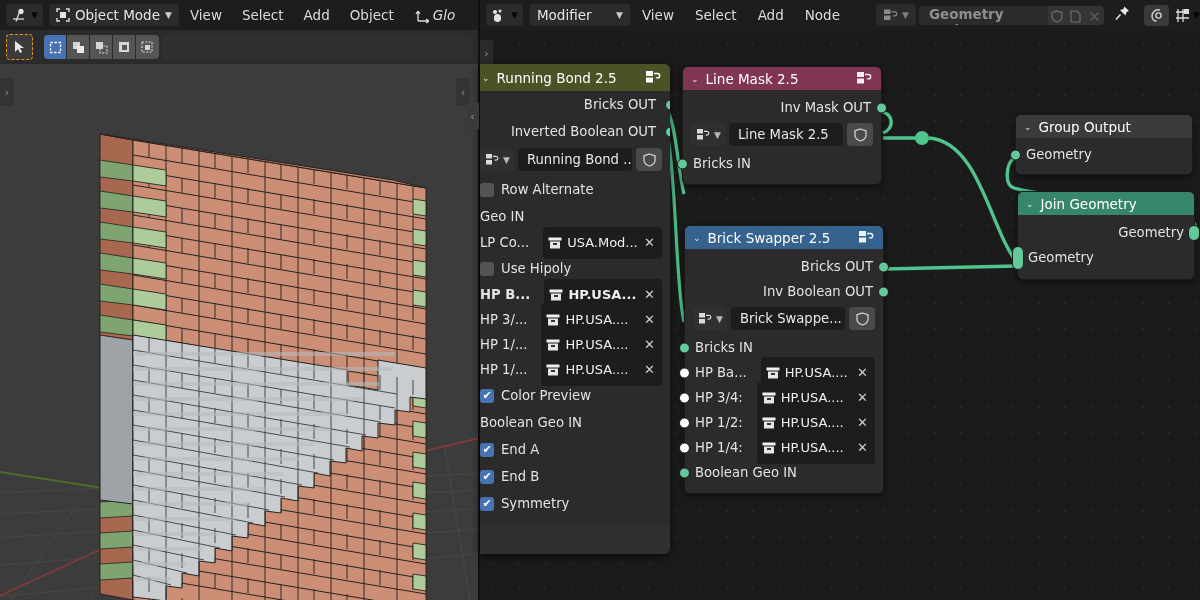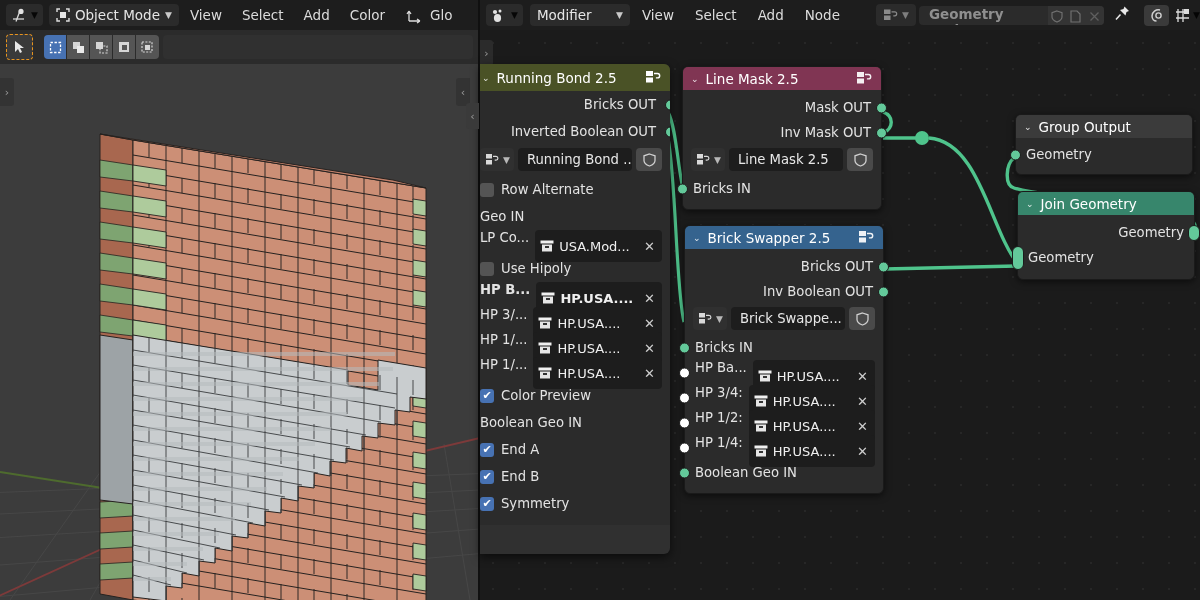--- a/index.html
+++ b/index.html
@@ -82,22 +82,22 @@
   .idrow { display:flex; align-items:center; padding:0 8px; margin:3px 0 5px 0;
     gap:4px; }
   .iddrop { display:flex; align-items:center; background:#303030; border-radius:4px;
     height:23px; padding:0 4px 0 5px; gap:3px; color:#d0d0d0; font-size:11px; }
   .idfield { flex:1; background:#1d1d1d; border-radius:4px; height:23px;
     display:flex; align-items:center; padding:0 9px; color:#e8e8e8; font-size:13.2px;
     white-space:nowrap; overflow:hidden; }
   .shieldbtn { width:26px; height:23px; background:#4a4a4a; border-radius:4px;
     display:flex; align-items:center; justify-content:center; color:#cfcfcf; }
 
-  .objrow { height:25px; display:flex; padding:0 8px 0 10px;
-    gap:6px; position:relative; }
+  .objrow { height:25px; display:flex; align-items:center; padding:0 8px 0 10px;
+    gap:14px; position:relative; }
   .objlabel { color:#e3e3e3; font-size:13.2px; white-space:nowrap; }
   .objfield { flex:1; display:flex; align-items:center; background:#1d1d1d;
     border-radius:4px; height:32px; padding:0 5px; gap:5px; min-width:0; }
   .objfield .oname { color:#efefef; font-size:13px; flex:1; white-space:nowrap;
     overflow:hidden; }
   .xbtn { color:#cfcfcf; font-size:13px; padding:0 2px; }
 
   svg.links { position:absolute; left:0; top:0; width:720px; height:570px;
     pointer-events:none; }
 
@@ -149,22 +149,22 @@
         <svg width="14" height="14" viewBox="0 0 14 14">
           <path d="M1 4 V1 H4 M10 1 H13 V4 M13 10 V13 H10 M4 13 H1 V10" stroke="#dedede" stroke-width="1.4" fill="none"></path>
           <rect x="4" y="4" width="6" height="6" fill="#e4e4e4"></rect>
         </svg>
         <span>Object Mode</span>
         <span class="chev">▼</span>
       </div>
       <div class="hdr-flat">View</div>
       <div class="hdr-flat">Select</div>
       <div class="hdr-flat">Add</div>
-      <div class="hdr-flat">Color</div>
-      <div style="display:flex;align-items:center;gap:6px;margin-left:10px;">
+      <div class="hdr-flat">Object</div>
+      <div style="display:flex;align-items:center;margin-left:10px;font-style:italic;">
         <svg width="18" height="17" viewBox="0 0 18 17">
           <path d="M3 14 V4 M3 4 L1 7 M3 4 L5 7" stroke="#dcdcdc" stroke-width="1.3" fill="none"></path>
           <path d="M3 14 H14 M14 14 L11 12 M14 14 L11 16" stroke="#dcdcdc" stroke-width="1.3" fill="none"></path>
         </svg>
         <span style="color:#dcdcdc;font-size:13.5px;">Glo</span>
       </div>
     </div>
 
     <div id="vp-subheader">
       <div class="tool-active-left">
@@ -505,24 +505,20 @@
           <span class="nicon">
             <svg width="17" height="15" viewBox="0 0 17 15">
               <rect x="1" y="2" width="7" height="5" fill="#fff"></rect>
               <rect x="1" y="8.5" width="7" height="5" fill="#fff"></rect>
               <path d="M9 4.5 h3.5 a2.2 2.2 0 0 1 0 4.4 h-1.6" stroke="#fff" stroke-width="1.4" fill="none"></path>
             </svg>
           </span>
         </div>
         <div class="node-body">
           <div class="row out">
-            <span>Mask OUT</span>
-            <span class="sock right"></span>
-          </div>
-          <div class="row out">
             <span>Inv Mask OUT</span>
             <span class="sock right"></span>
           </div>
           <div class="idrow">
             <div class="iddrop">
               <svg width="15" height="13" viewBox="0 0 15 13">
                 <rect x="1" y="1" width="6" height="4.5" fill="#dadada"></rect>
                 <rect x="1" y="7" width="6" height="4.5" fill="#dadada"></rect>
                 <path d="M8 3.3 h3 a1.9 1.9 0 0 1 0 3.8 h-1.3" stroke="#dadada" stroke-width="1.2" fill="none"></path>
               </svg>

